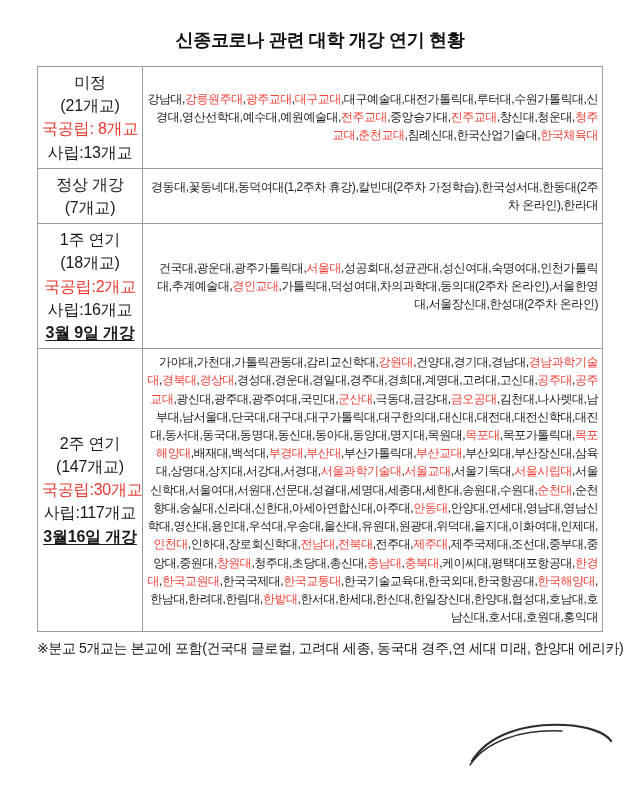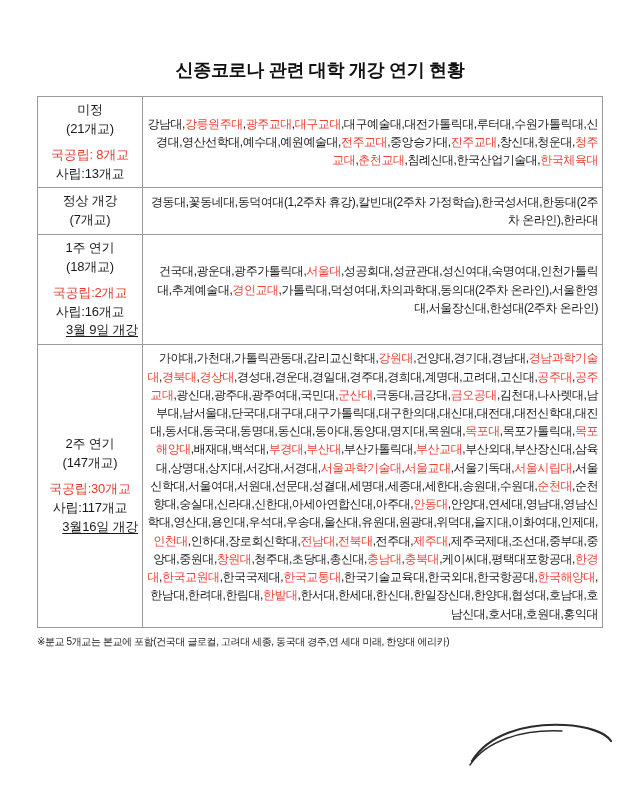--- a/index.html
+++ b/index.html
@@ -19,81 +19,79 @@
     width: 640px;
     height: 793px;
     position: relative;
     background: #ffffff;
   }
   .title {
     text-align: center;
     font-size: 18px;
     font-weight: bold;
     letter-spacing: -0.3px;
-    padding-top: 58px;
+    padding-top: 28px;
     padding-bottom: 14px;
     color: #111111;
   }
   table.status-table {
     border-collapse: collapse;
     margin: 0 auto;
     width: 566px;
     table-layout: fixed;
     border: 1.5px solid #9a9a9a;
   }
   table.status-table td {
     border: 1px solid #9a9a9a;
     vertical-align: middle;
     padding: 4px 4px;
   }
   td.label-cell {
     width: 96px;
     text-align: center;
-    font-size: 13px;
+    font-size: 16px;
     line-height: 1.45;
     letter-spacing: -0.2px;
     padding: 5px 2px;
   }
   td.content-cell {
     font-size: 12px;
     line-height: 1.52;
     letter-spacing: -0.45px;
     text-align: right;
     padding: 5px 6px 5px 7px;
     word-break: break-all;
   }
   .label-line {
     display: block;
     white-space: nowrap;
   }
   .lbl-red {
     color: #e8392f;
-    margin-top: 7px;
   }
   .lbl-dark {
     color: #1a1a1a;
   }
   .lbl-bold {
-    font-weight: normal;
-    text-align: right;
+    font-weight: bold;
   }
   .lbl-underline {
     text-decoration: underline;
     text-underline-offset: 2px;
   }
   .uni-red {
     color: #ef4136;
   }
   .uni-black {
     color: #1a1a1a;
   }
   .footnotes {
     width: 566px;
     margin: 6px auto 7px auto;
-    font-size: 10px;
+    font-size: 14px;
     line-height: 1.55;
     letter-spacing: -0.4px;
     color: #1a1a1a;
   }
   .footnote-line {
     display: block;
     white-space: nowrap;
   }
   .logo-area {
     position: absolute;

